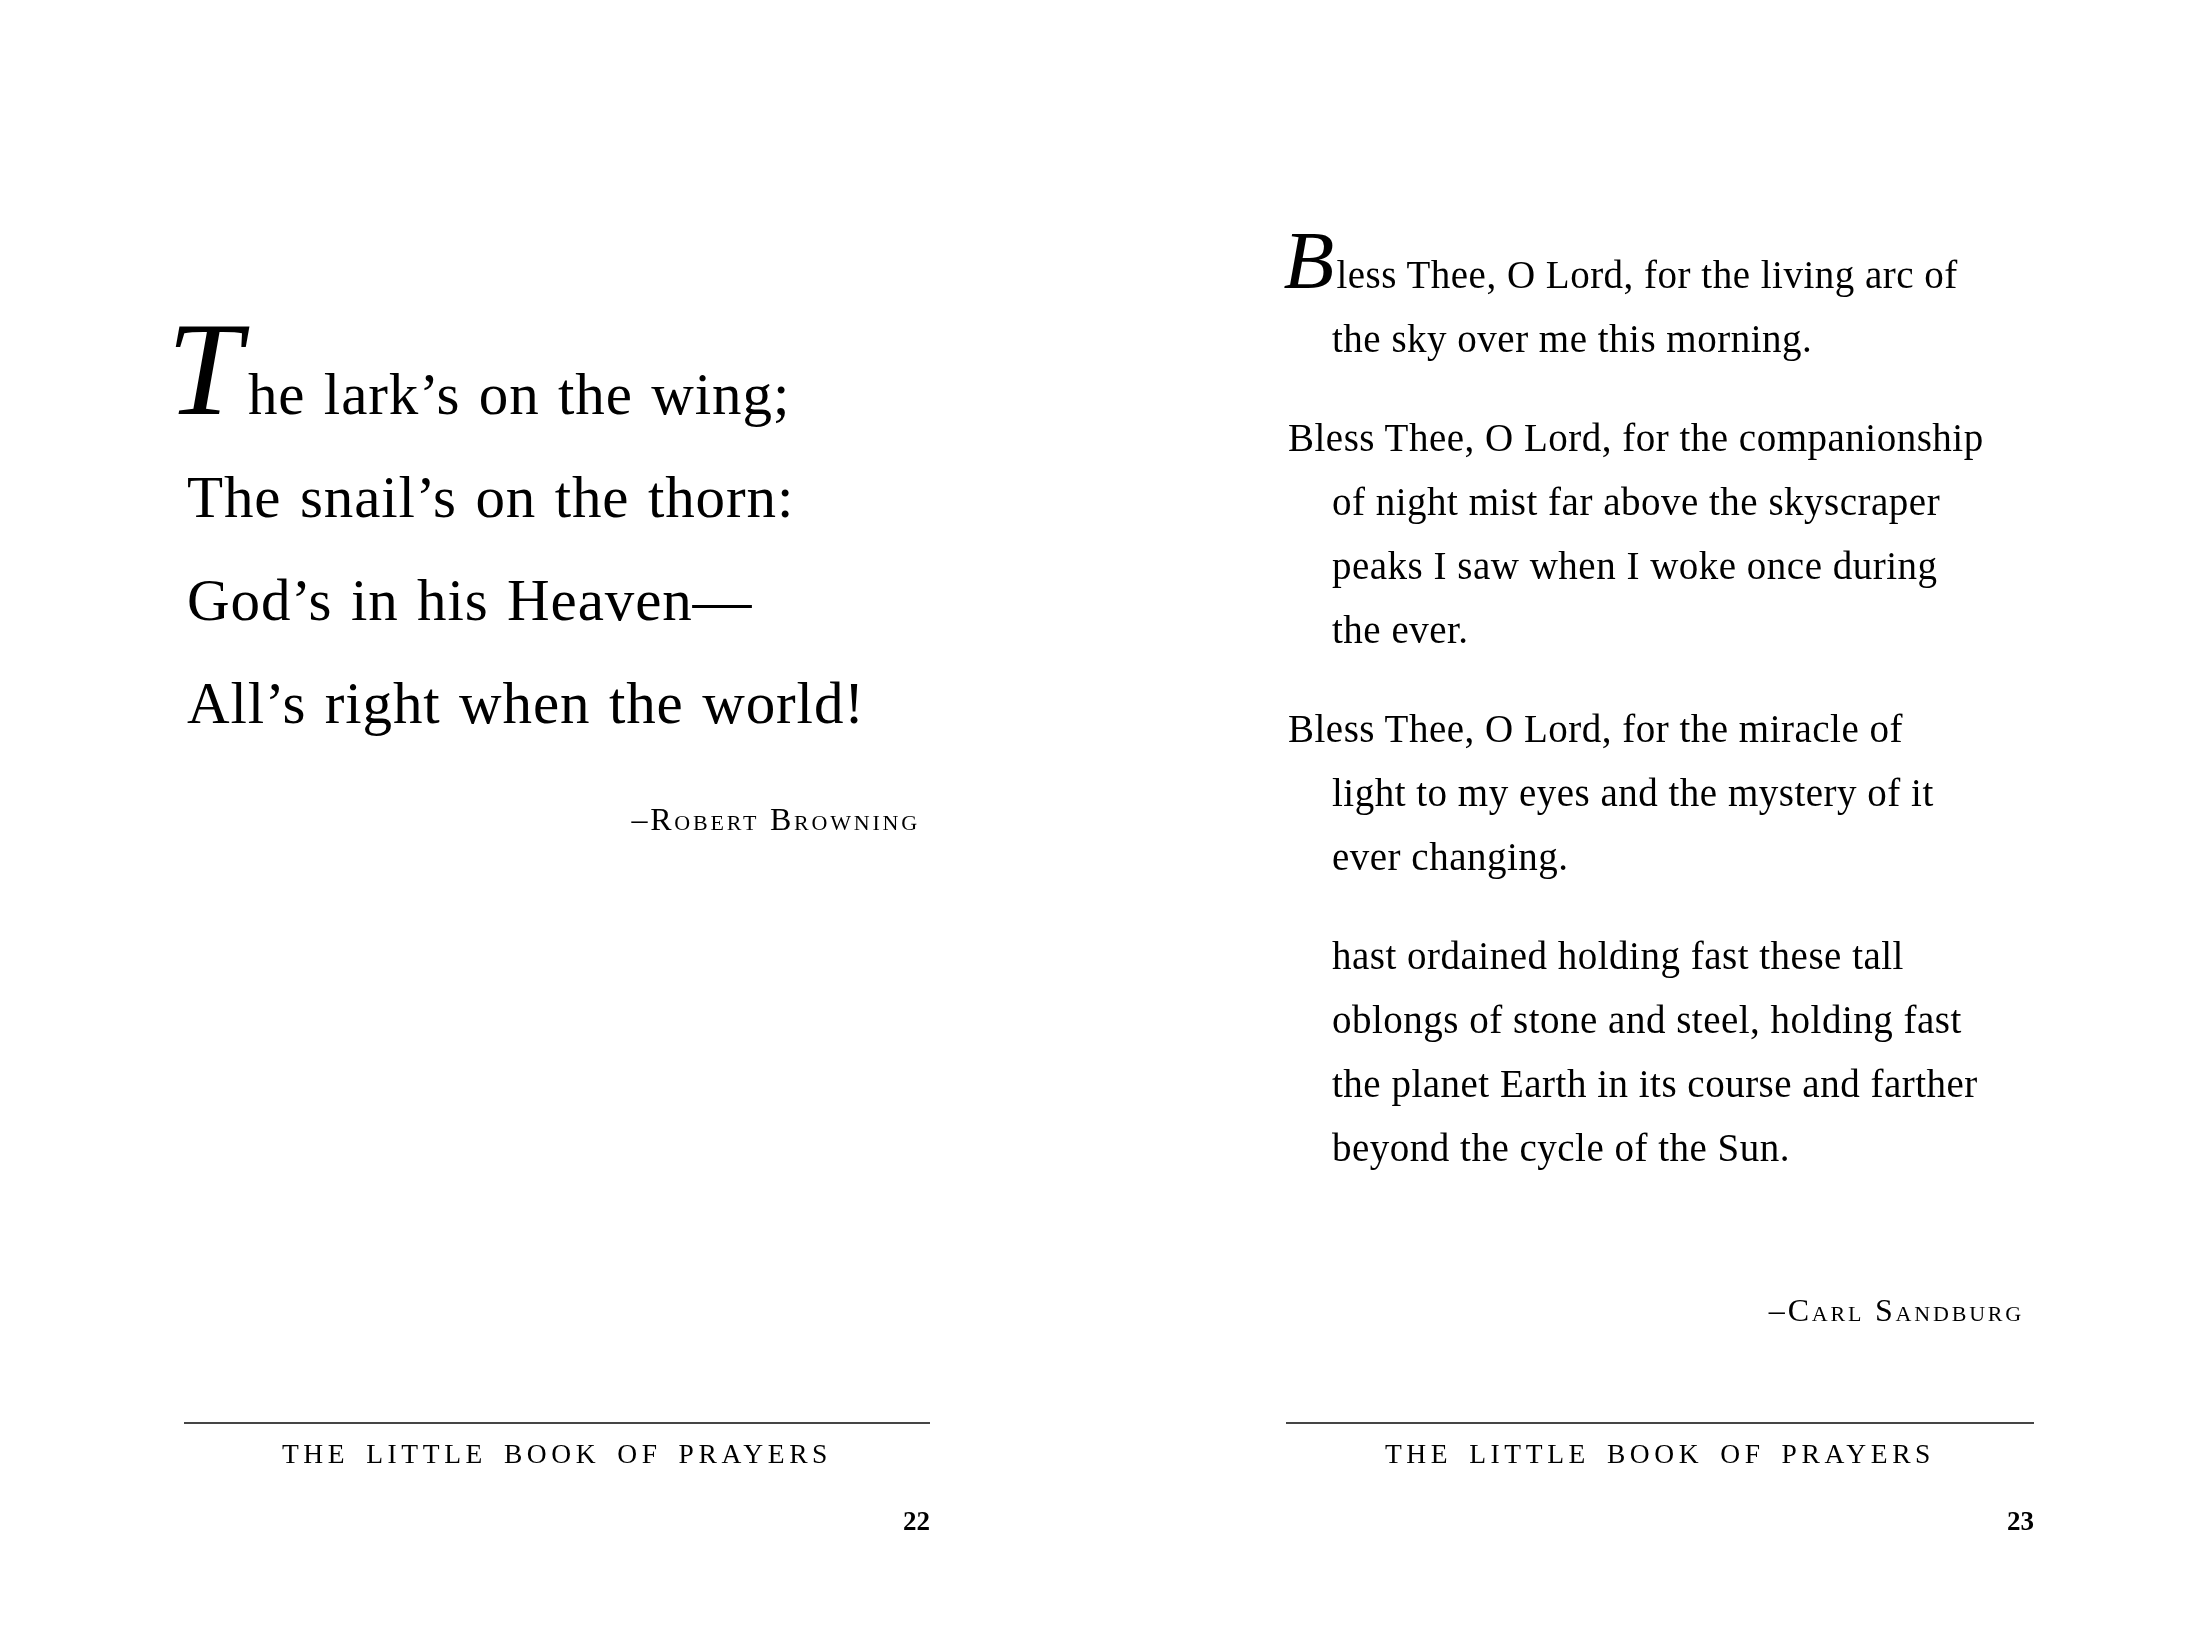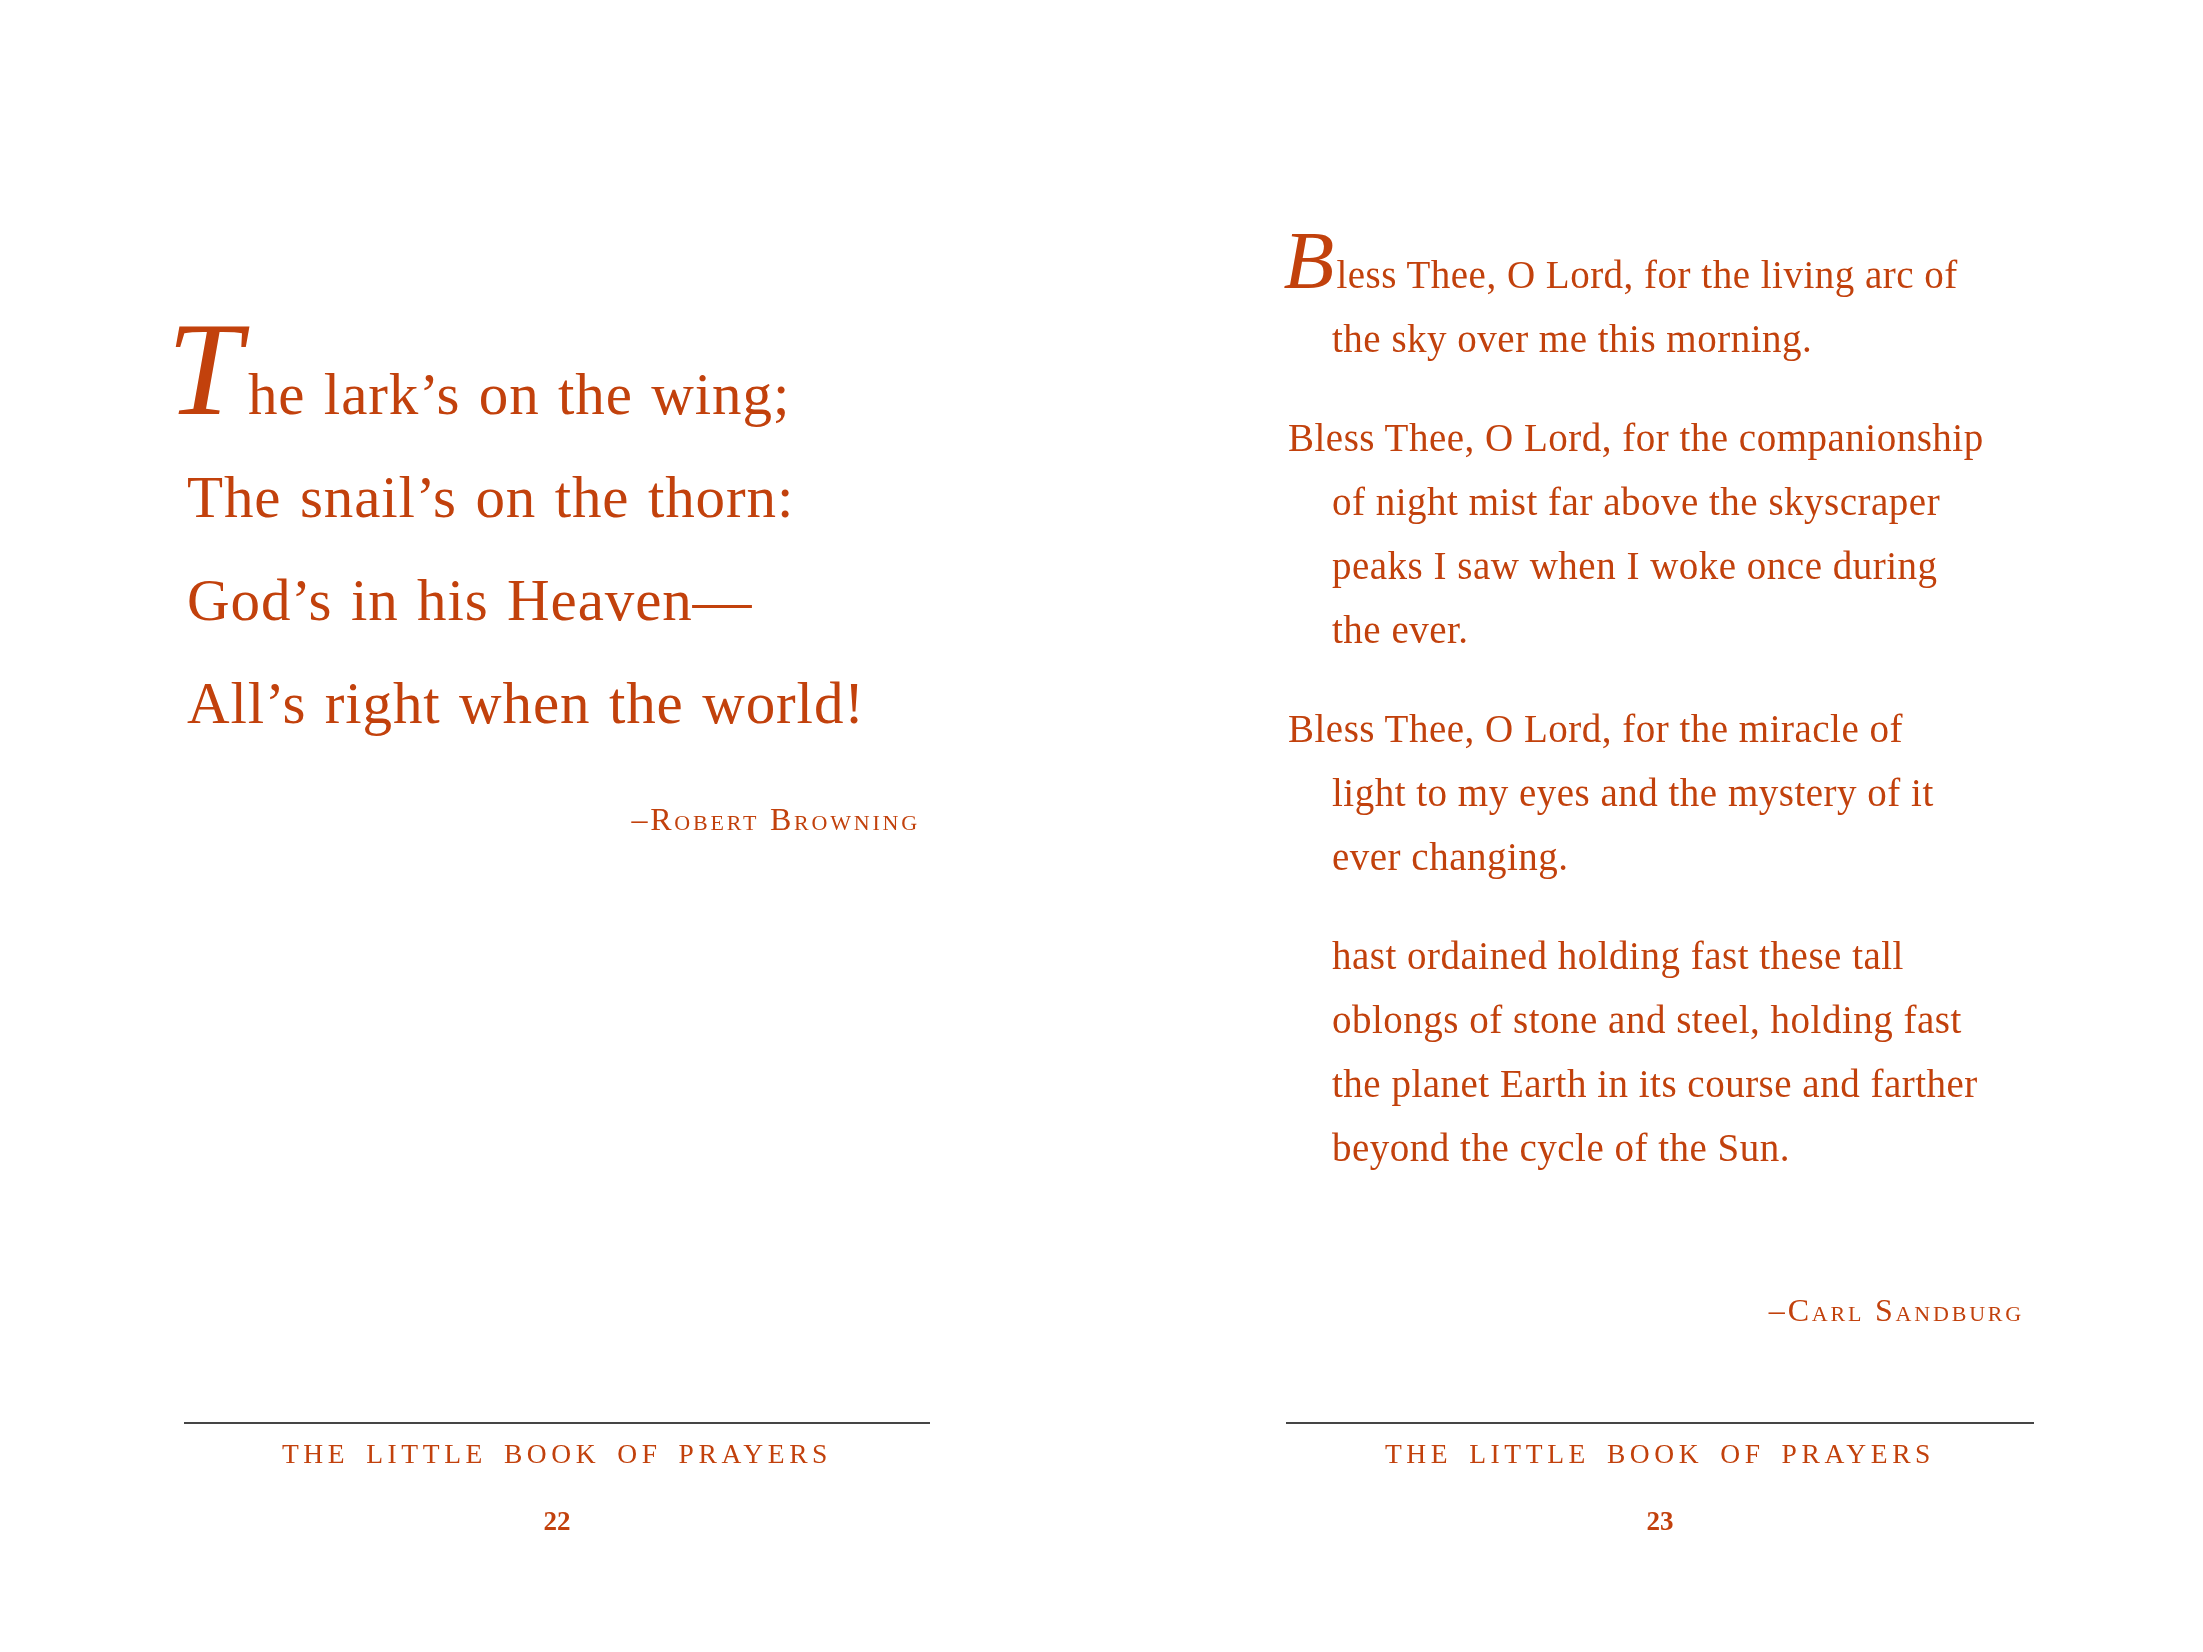--- a/index.html
+++ b/index.html
@@ -1,21 +1,21 @@
 <!DOCTYPE html>
 <html style="font-size:14.7px"><head>
 <meta charset="utf-8">
 <style>
   html,body{margin:0;padding:0;background:#ffffff;}
   .spread{
     position:relative;
     width:2204px;height:1653px;
     background:#ffffff;
     font-family:"Liberation Serif", serif;
-    color:#c2410c;
+    color:#000000;
     overflow:hidden;
   }
   .page{position:absolute;top:0;width:1102px;height:1653px;}
   #page-left{left:0;}
   #page-right{left:1102px;}
 
   
   .poem{
     position:absolute;left:187px;top:343px;width:826px;
     font-size:59px;line-height:103px;
@@ -61,21 +61,21 @@
   .footer-title{
     position:absolute;left:184px;top:1438px;
     text-align:center;
     font-size:27.5px;letter-spacing:4.6px;word-spacing:5.5px;
     white-space:nowrap;
   }
   #page-left  .footer-title{width:746px;}
   #page-right .footer-title{width:748px;}
   .page-number{
     position:absolute;left:184px;top:1506px;
-    text-align:center;
+    text-align:right;
     font-size:27px;font-weight:700;
   }
   #page-left  .page-number{width:746px;}
   #page-right .page-number{width:748px;}
 </style>
 </head>
 <body>
 
 <div class="spread">
 

